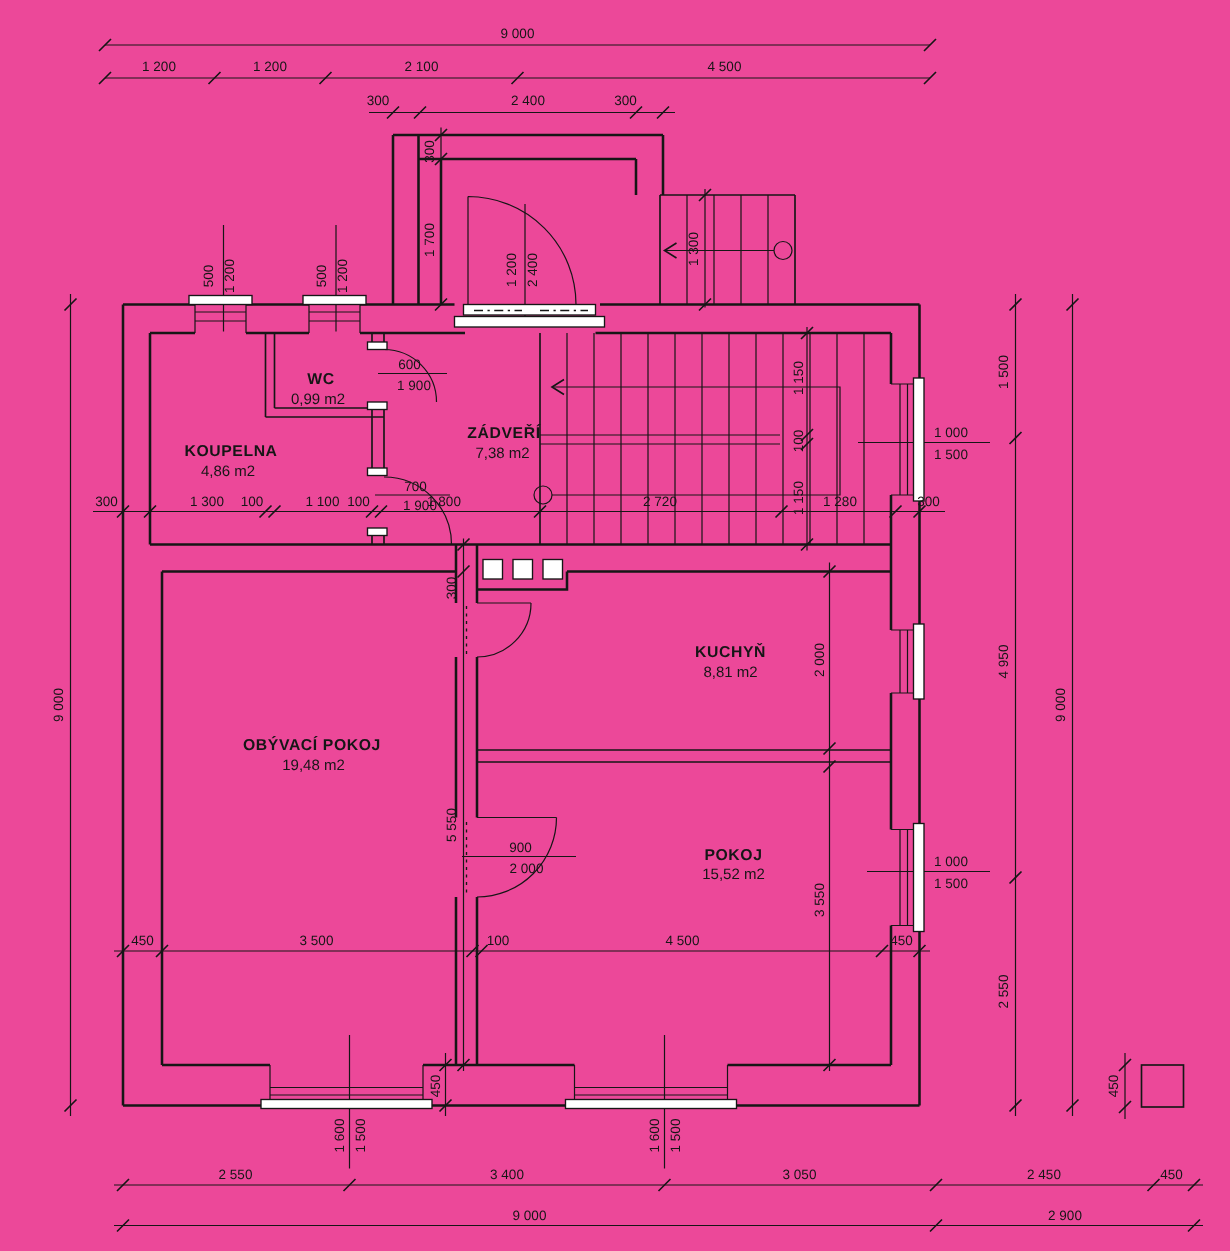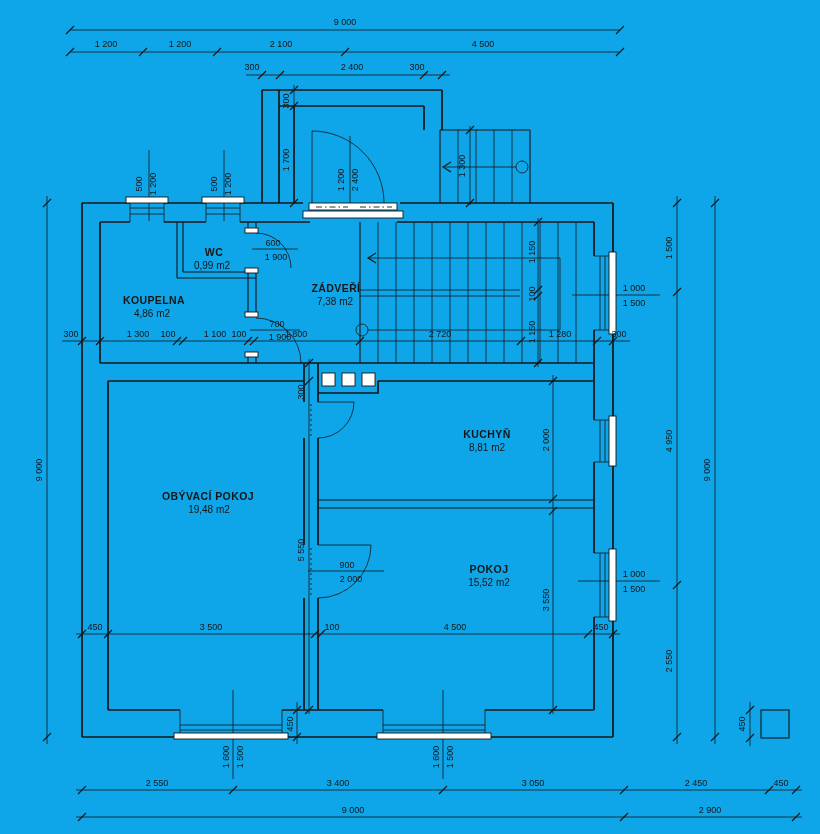--- a/index.html
+++ b/index.html
@@ -1,16 +1,16 @@
 <!DOCTYPE html>
 <html><head>
 <meta charset="utf-8">
 <style>
   html,body{margin:0;padding:0;background:#ffffff;}
-  .page{width:820px;height:834px;position:relative;background:#0ea5e9;overflow:hidden;}
+  .page{width:820px;height:834px;position:relative;background:#ec4899;overflow:hidden;}
   svg{display:block;}
   svg text{font-family:"Liberation Sans","DejaVu Sans",sans-serif;fill:#161616;}
   .dim{font-size:9px;text-anchor:middle;}
   .room{font-size:10.5px;font-weight:bold;text-anchor:middle;letter-spacing:.4px;}
   .area{font-size:10px;text-anchor:middle;}
   .w{stroke:#161616;stroke-width:1.7;fill:none;stroke-linecap:butt;}
   .m{stroke:#161616;stroke-width:1.1;fill:none;}
   .t{stroke:#161616;stroke-width:0.8;fill:none;}
   .tk{stroke:#161616;stroke-width:1.1;fill:none;}
   .wh{fill:#ffffff;stroke:#161616;stroke-width:0.9;}

